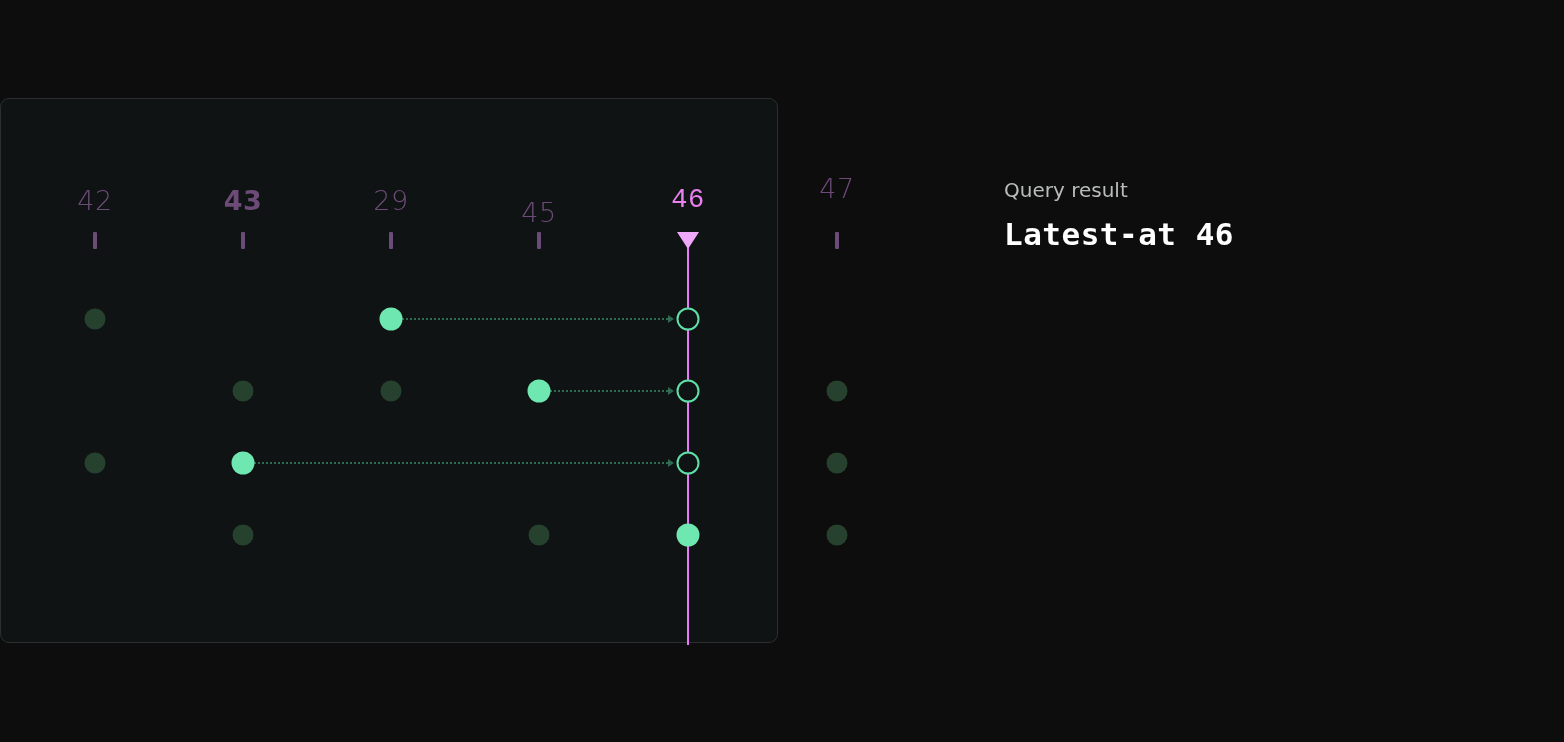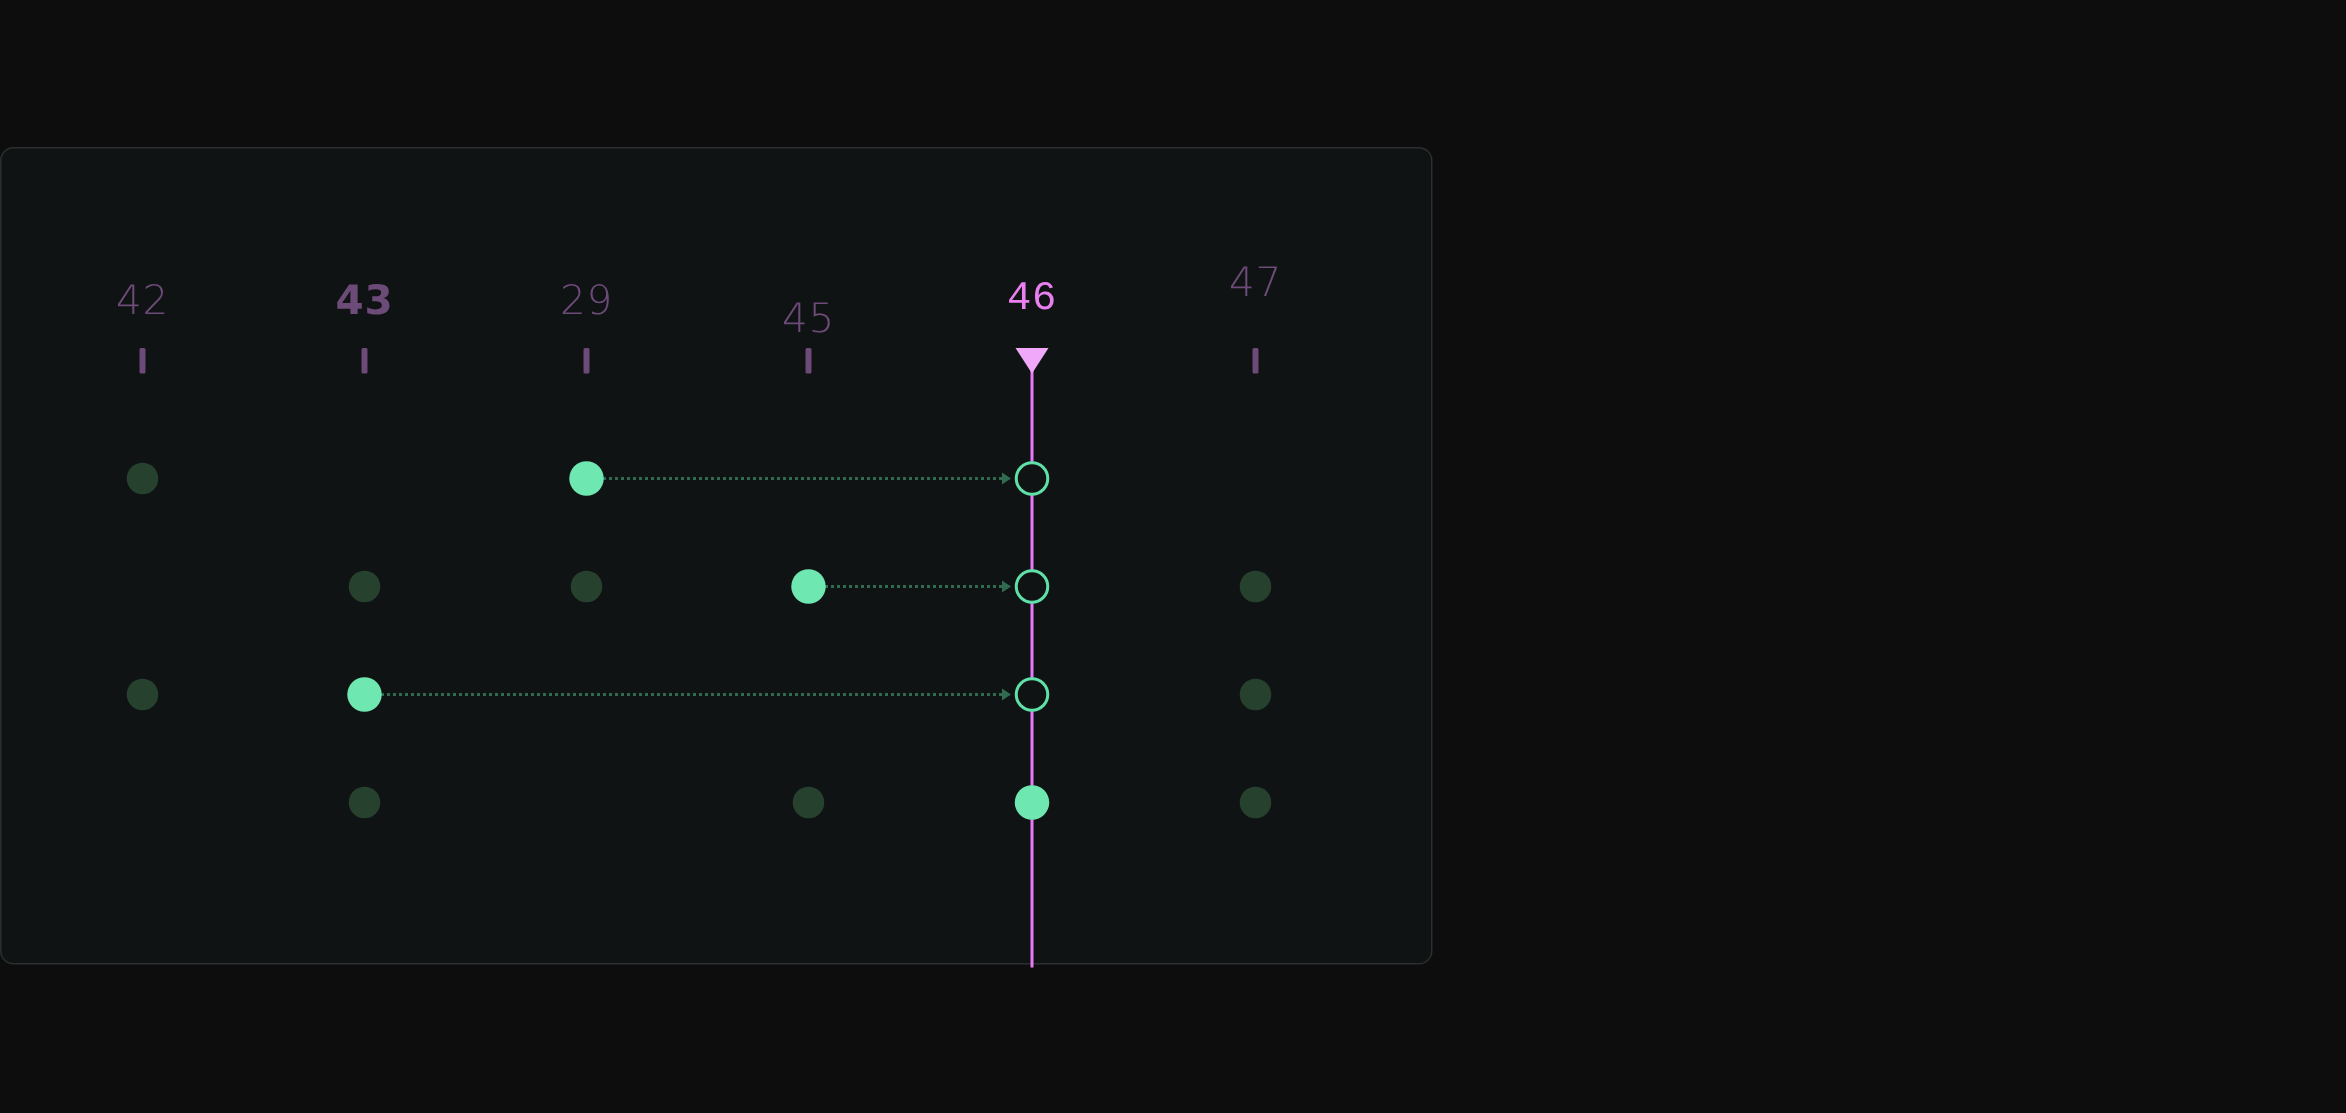--- a/index.html
+++ b/index.html
@@ -17,21 +17,21 @@
     width: 1564px;
     height: 742px;
     background: #0d0d0d;
   }
 
   
   #timeline-panel {
     position: absolute;
     left: 0px;
     top: 98px;
-    width: 955px;
+    width: 778px;
     height: 545px;
     box-sizing: border-box;
     background: #101313;
     border: 1px solid #2b2f30;
     border-radius: 9px;
     overflow: visible;
   }
 
   .plot {
     position: absolute;
@@ -186,15 +186,17 @@
         <div class="dot hollow" style="left: 687px; top: 364px;"></div>
         <div class="dot inactive" style="left: 836px; top: 364px;"></div>
         <div class="dot inactive" style="left: 242px; top: 436px;"></div>
         <div class="dot inactive" style="left: 538px; top: 436px;"></div>
         <div class="dot active" style="left: 687px; top: 436px;"></div>
         <div class="dot inactive" style="left: 836px; top: 436px;"></div>
       </div>
   </div>
 
   <div id="result-info">
+    <div id="result-caption">Query result</div>
+    <div id="result-value">Latest-at 46</div>
   </div>
 
 </div>
 
 </body></html>

